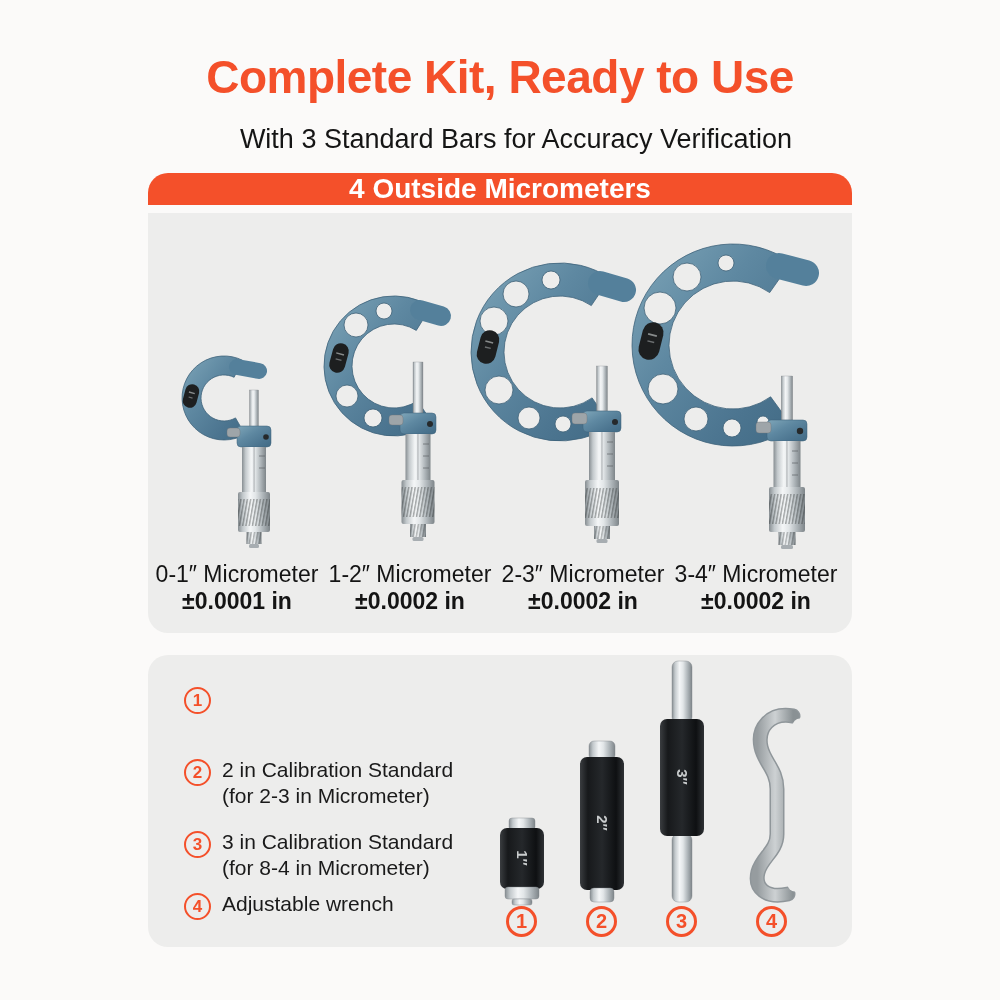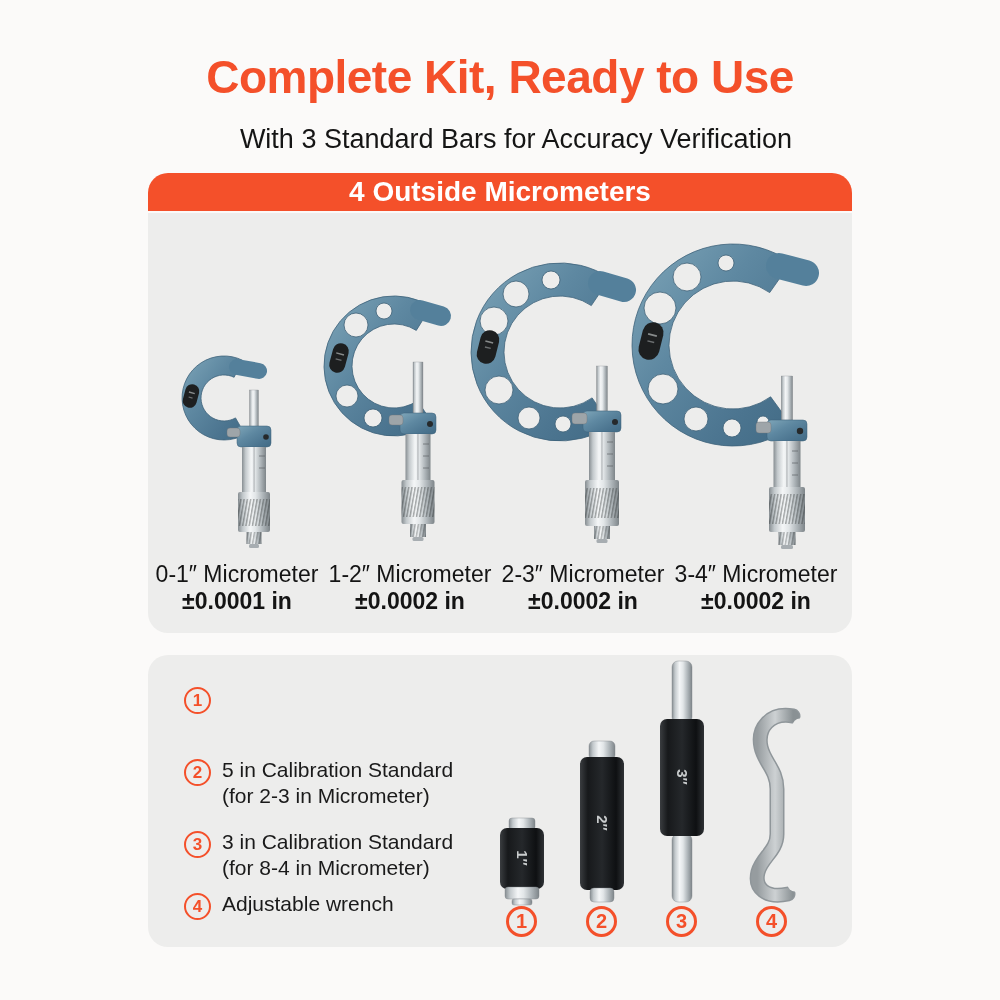--- a/index.html
+++ b/index.html
@@ -5,21 +5,21 @@
   html,body{margin:0;padding:0;}
   body{font-family:"Liberation Sans",sans-serif;background:#ffffff;}
   .page{position:relative;width:1000px;height:1000px;background:#FBFAF9;overflow:hidden;}
 
   .title{position:absolute;top:50px;left:0;width:1000px;text-align:center;
          font-size:46px;font-weight:800;letter-spacing:-0.5px;color:#F4502A;margin:0;}
   .subtitle{position:absolute;top:108px;left:0;width:1000px;text-align:center;
          font-size:27px;font-weight:400;color:#151515;margin:16px;}
 
   .panel-a{position:absolute;left:148px;top:173px;width:704px;height:460px;}
-  .banner{position:absolute;left:0;top:0;width:704px;height:38px;background:#F4502A;
+  .banner{position:absolute;left:0;top:0;width:704px;height:32px;background:#F4502A;
           border-radius:20px 20px 0 0;display:flex;align-items:center;justify-content:center;}
   .banner span{color:#FFFFFF;font-size:28px;font-weight:700;}
   .panel-a-body{position:absolute;left:0;top:40px;width:704px;height:420px;background:#EDEDEC;
           border-radius:0 0 20px 20px;}
   .mic-svg{position:absolute;left:0;top:0;}
 
   .labels-row{position:absolute;left:0;top:349px;width:704px;height:64px;}
   .m-label{position:absolute;top:0;width:172px;text-align:center;color:#141414;}
   .m-label .nm{font-size:23px;font-weight:400;line-height:25px;}
   .m-label .ac{font-size:23px;font-weight:700;line-height:25px;margin-top:2px;}
@@ -225,21 +225,21 @@
   </section>
 
   <section class="panel-b">
 
     <div class="acc-item" style="top:30px">
       <span class="num-circle">1</span>
     </div>
     <div class="acc-item" style="top:102px">
       <span class="num-circle">2</span>
       <div class="acc-text">
-        <div>5 in Calibration Standard</div>
+        <div>2 in Calibration Standard</div>
         <div>(for 2-3 in Micrometer)</div>
       </div>
     </div>
     <div class="acc-item" style="top:174px">
       <span class="num-circle">3</span>
       <div class="acc-text">
         <div>3 in Calibration Standard</div>
         <div>(for 8-4 in Micrometer)</div>
       </div>
     </div>

